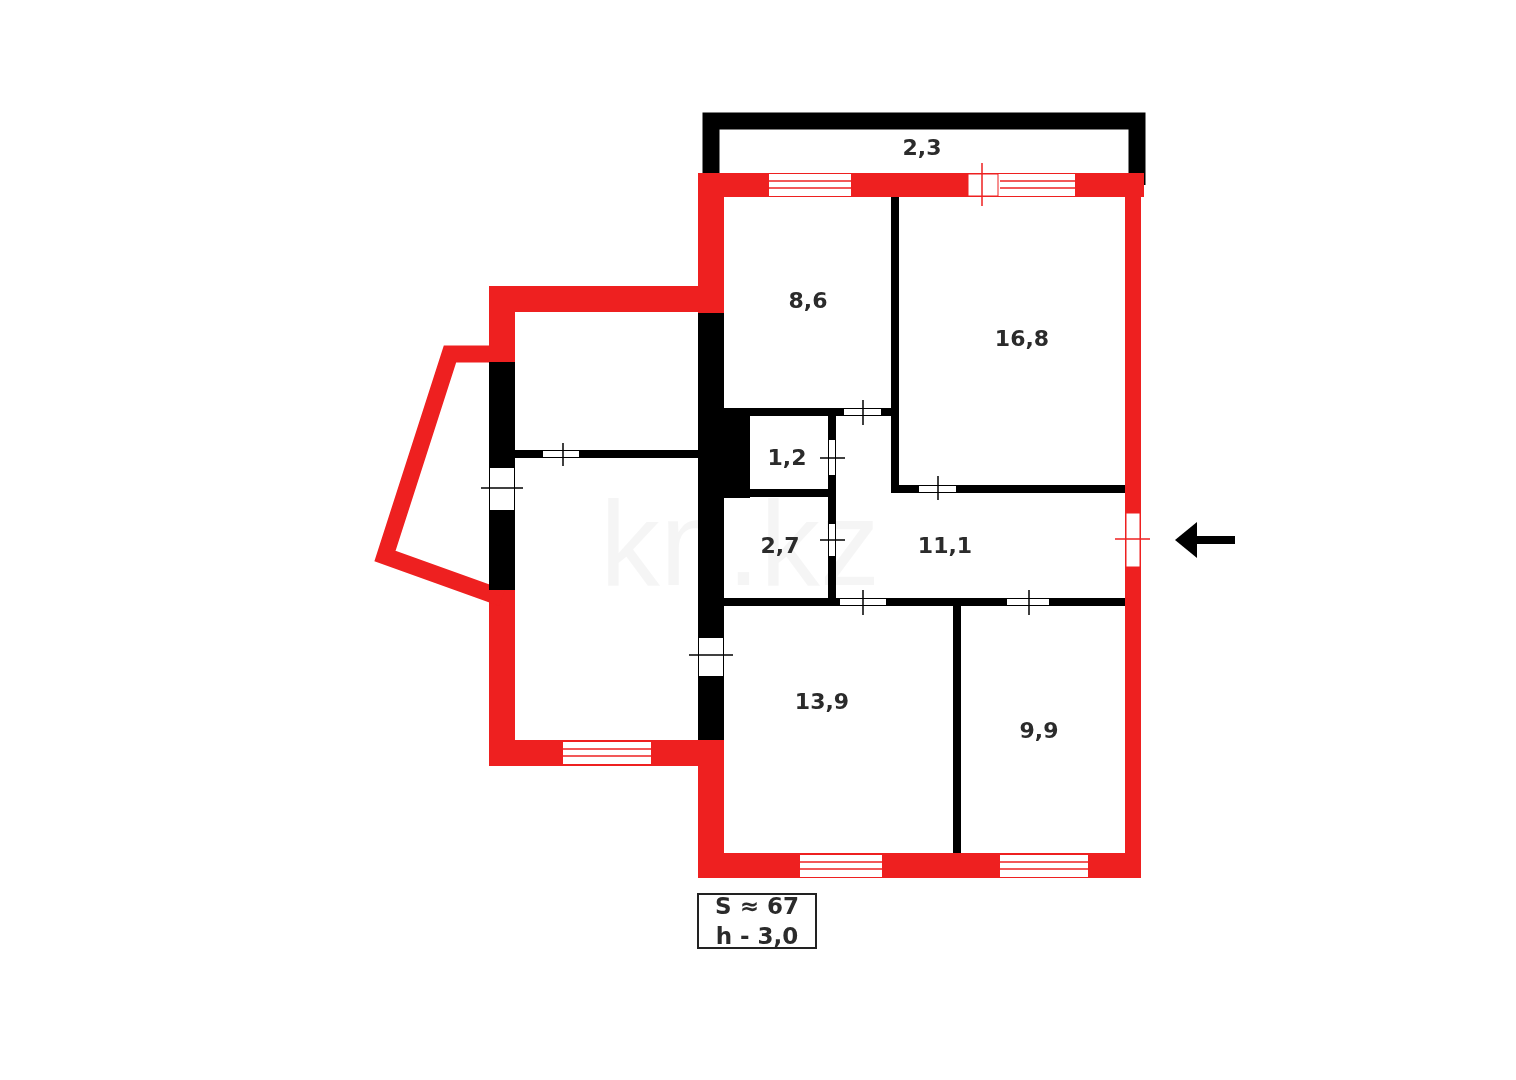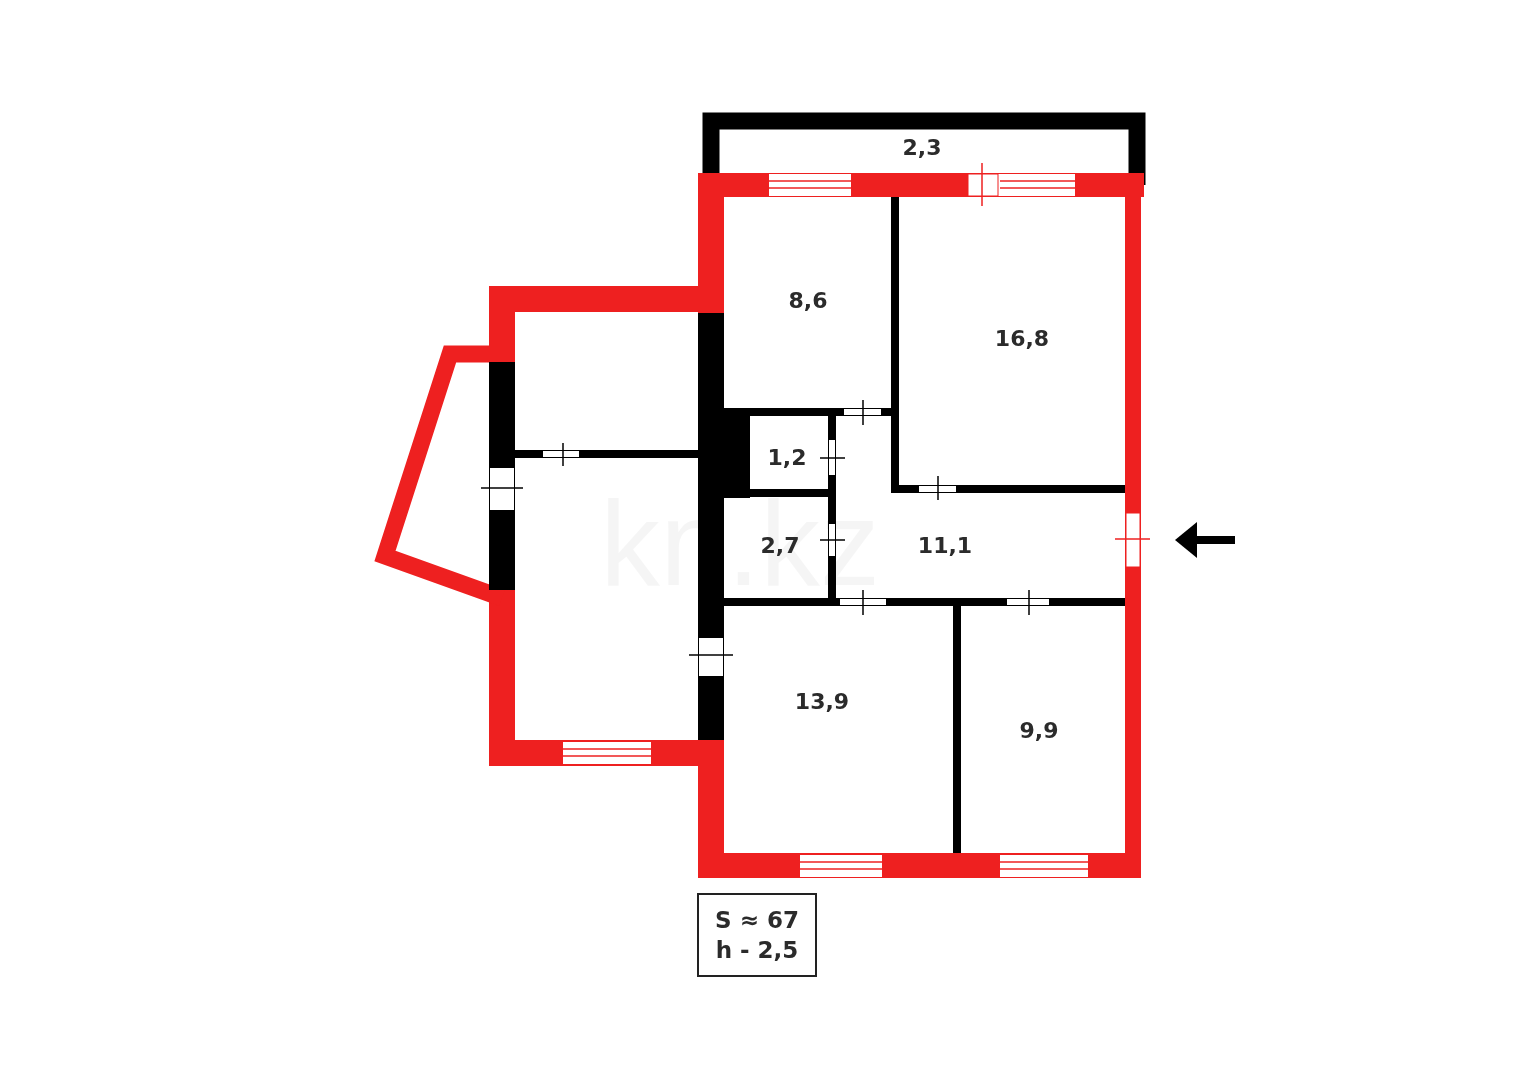--- a/index.html
+++ b/index.html
@@ -1,20 +1,20 @@
 <!DOCTYPE html>
 <html><head>
 <meta charset="utf-8">
 <style>
   html,body{margin:0;padding:0;background:#ffffff;}
   body{width:1516px;height:1080px;position:relative;overflow:hidden;font-family:"DejaVu Sans","Liberation Sans",sans-serif;}
   #plan{position:absolute;left:0;top:0;width:1516px;height:1080px;}
   .room-label{font-family:"DejaVu Sans","Liberation Sans",sans-serif;font-size:22px;font-weight:bold;fill:#2b2b2b;}
   .wm{font-family:"Liberation Sans","DejaVu Sans",sans-serif;font-size:120px;fill:#000;opacity:0.035;}
-  .info-box{position:absolute;left:697px;top:893px;width:120px;height:84px;border:2px solid #222;box-sizing:border-box;background:#fff;
+  .info-box{position:absolute;left:697px;top:893px;width:120px;height:56px;border:2px solid #222;box-sizing:border-box;background:#fff;
     font-family:"DejaVu Sans","Liberation Sans",sans-serif;font-size:23px;font-weight:bold;color:#2b2b2b;display:flex;flex-direction:column;align-items:center;justify-content:center;line-height:30px;}
 </style>
 </head>
 <body>
 
 <svg id="plan" viewBox="0 0 1516 1080" xmlns="http://www.w3.org/2000/svg">
 
   <text class="wm" x="600" y="585">kn.kz</text>
 
   <g>
@@ -133,14 +133,14 @@
   <text class="room-label" x="1022" y="346" text-anchor="middle">16,8</text>
   <text class="room-label" x="787" y="465" text-anchor="middle">1,2</text>
   <text class="room-label" x="780" y="553" text-anchor="middle">2,7</text>
   <text class="room-label" x="945" y="553" text-anchor="middle">11,1</text>
   <text class="room-label" x="822" y="709" text-anchor="middle">13,9</text>
   <text class="room-label" x="1039" y="738" text-anchor="middle">9,9</text>
 </svg>
 
 <div class="info-box">
   <div>S ≈ 67</div>
-  <div>h - 2,5</div>
+  <div>h - 3,0</div>
 </div>
 
 </body></html>

